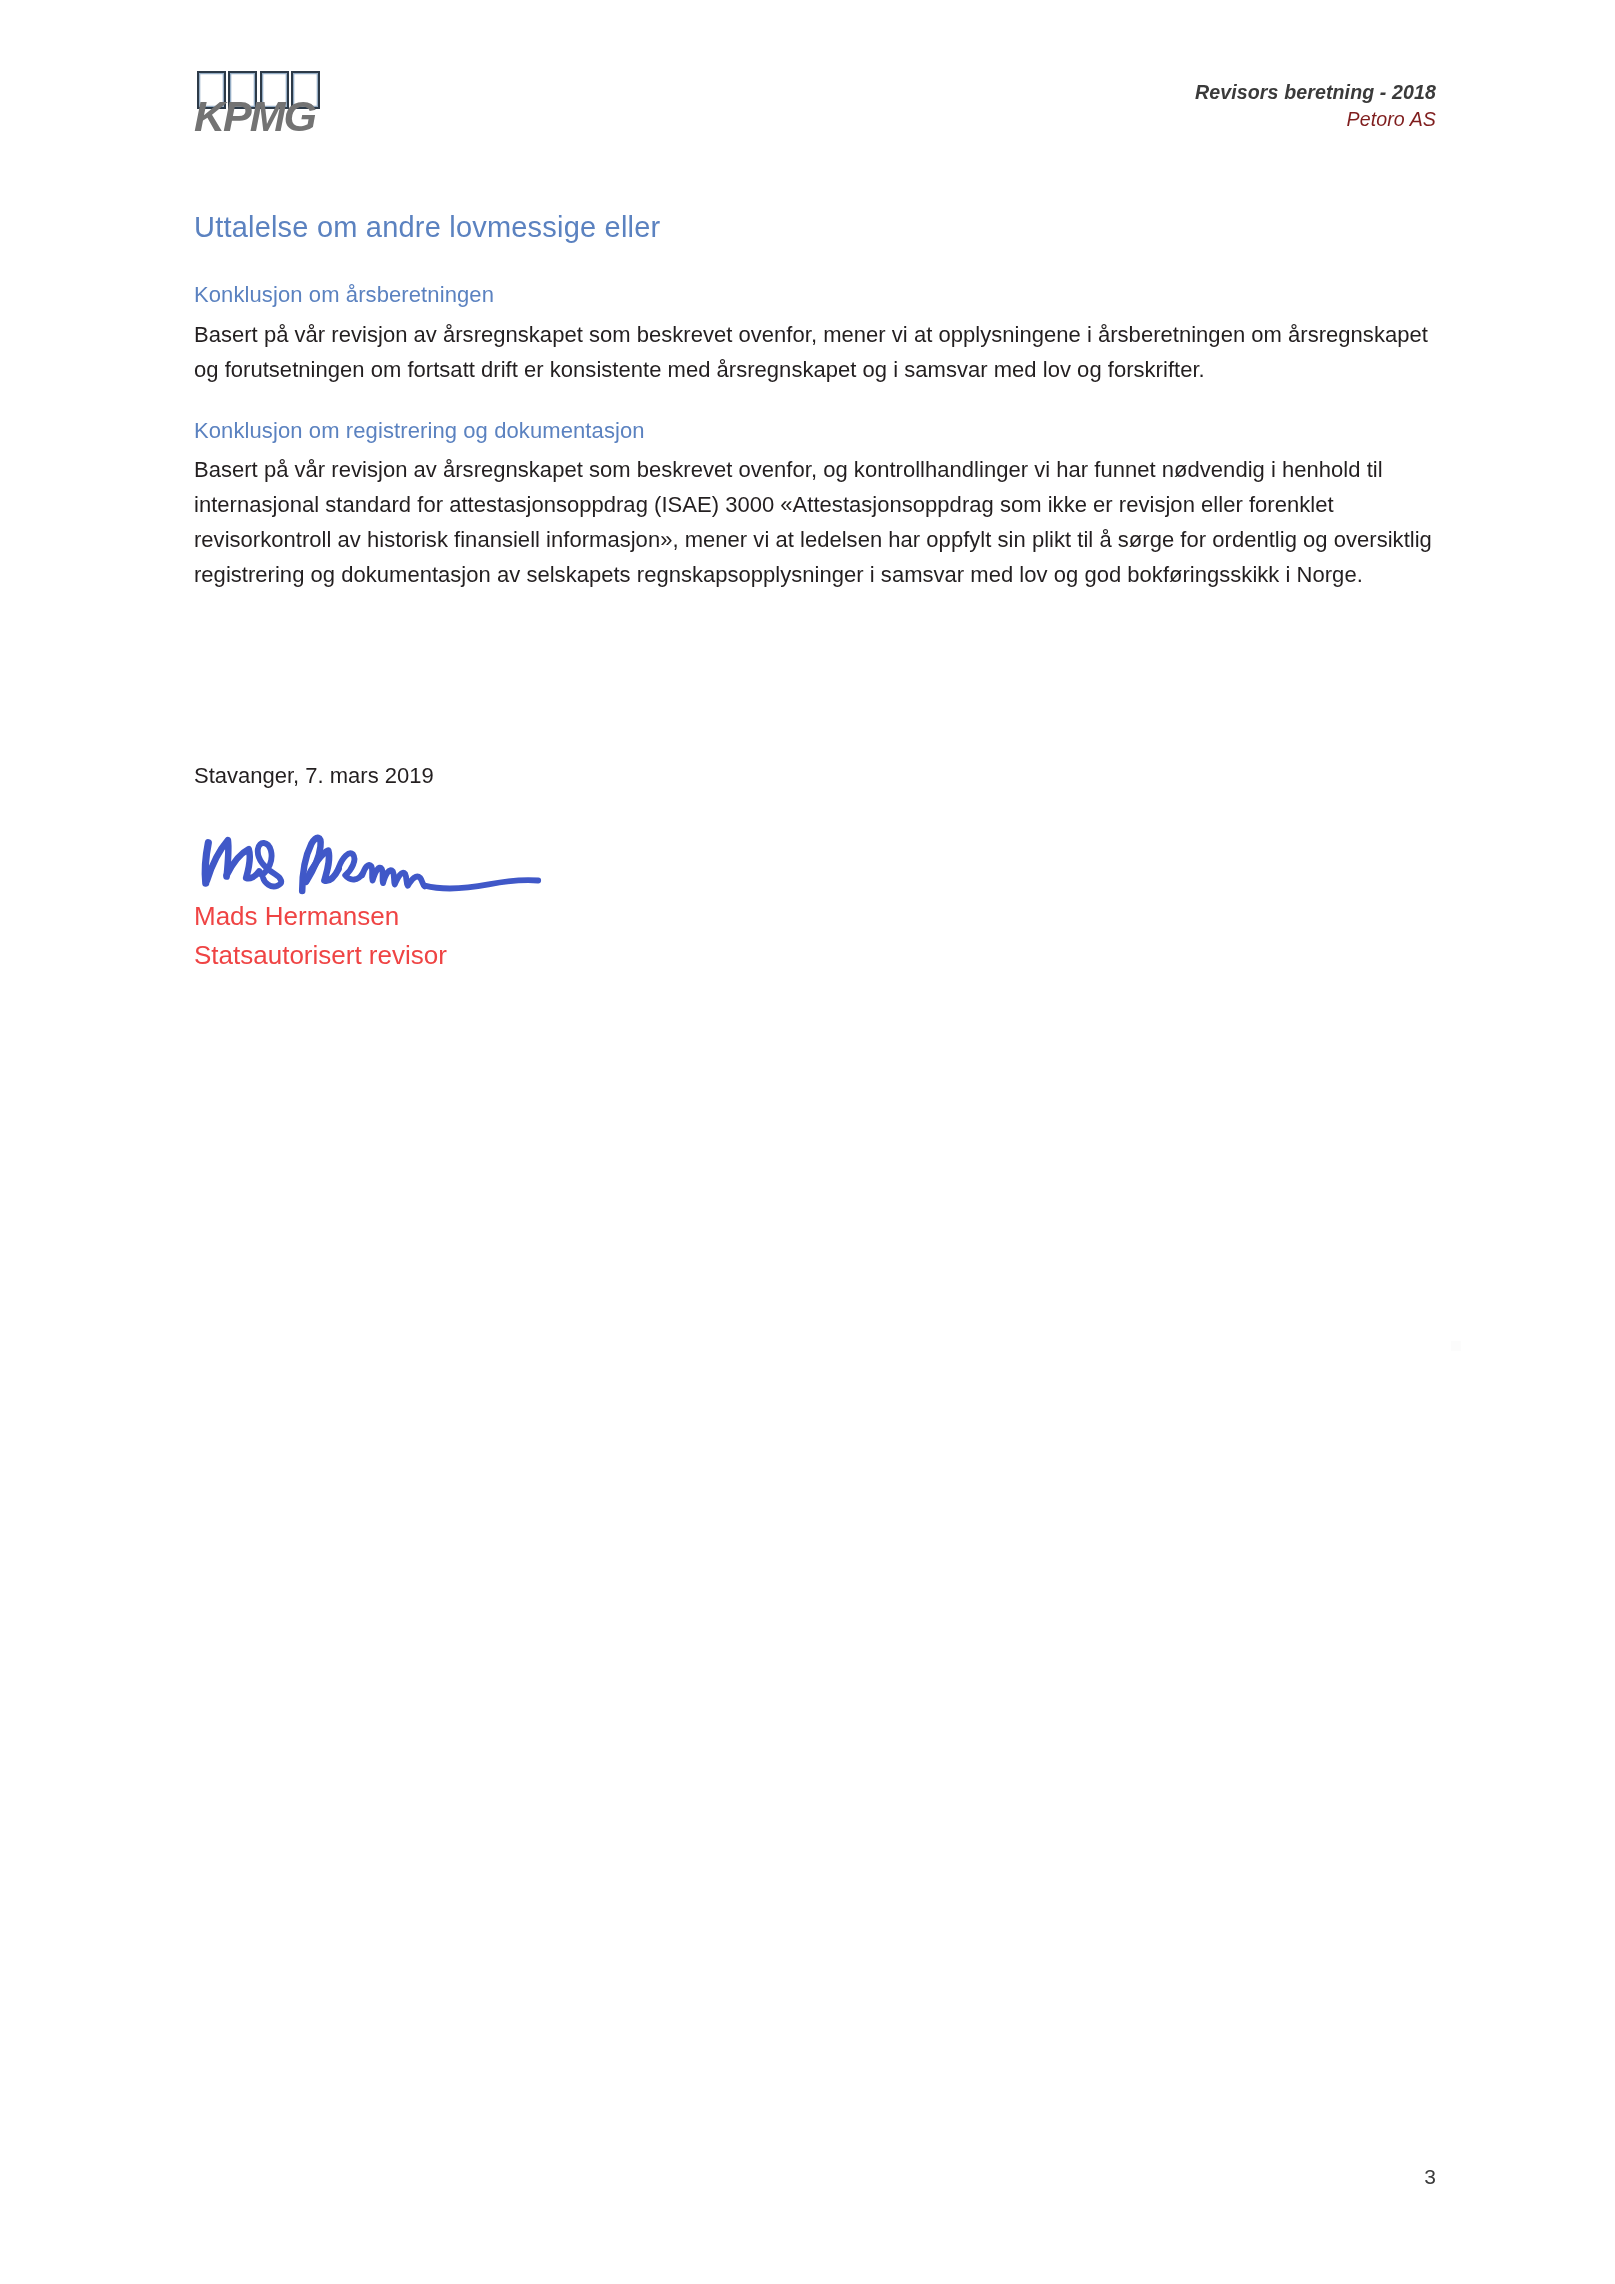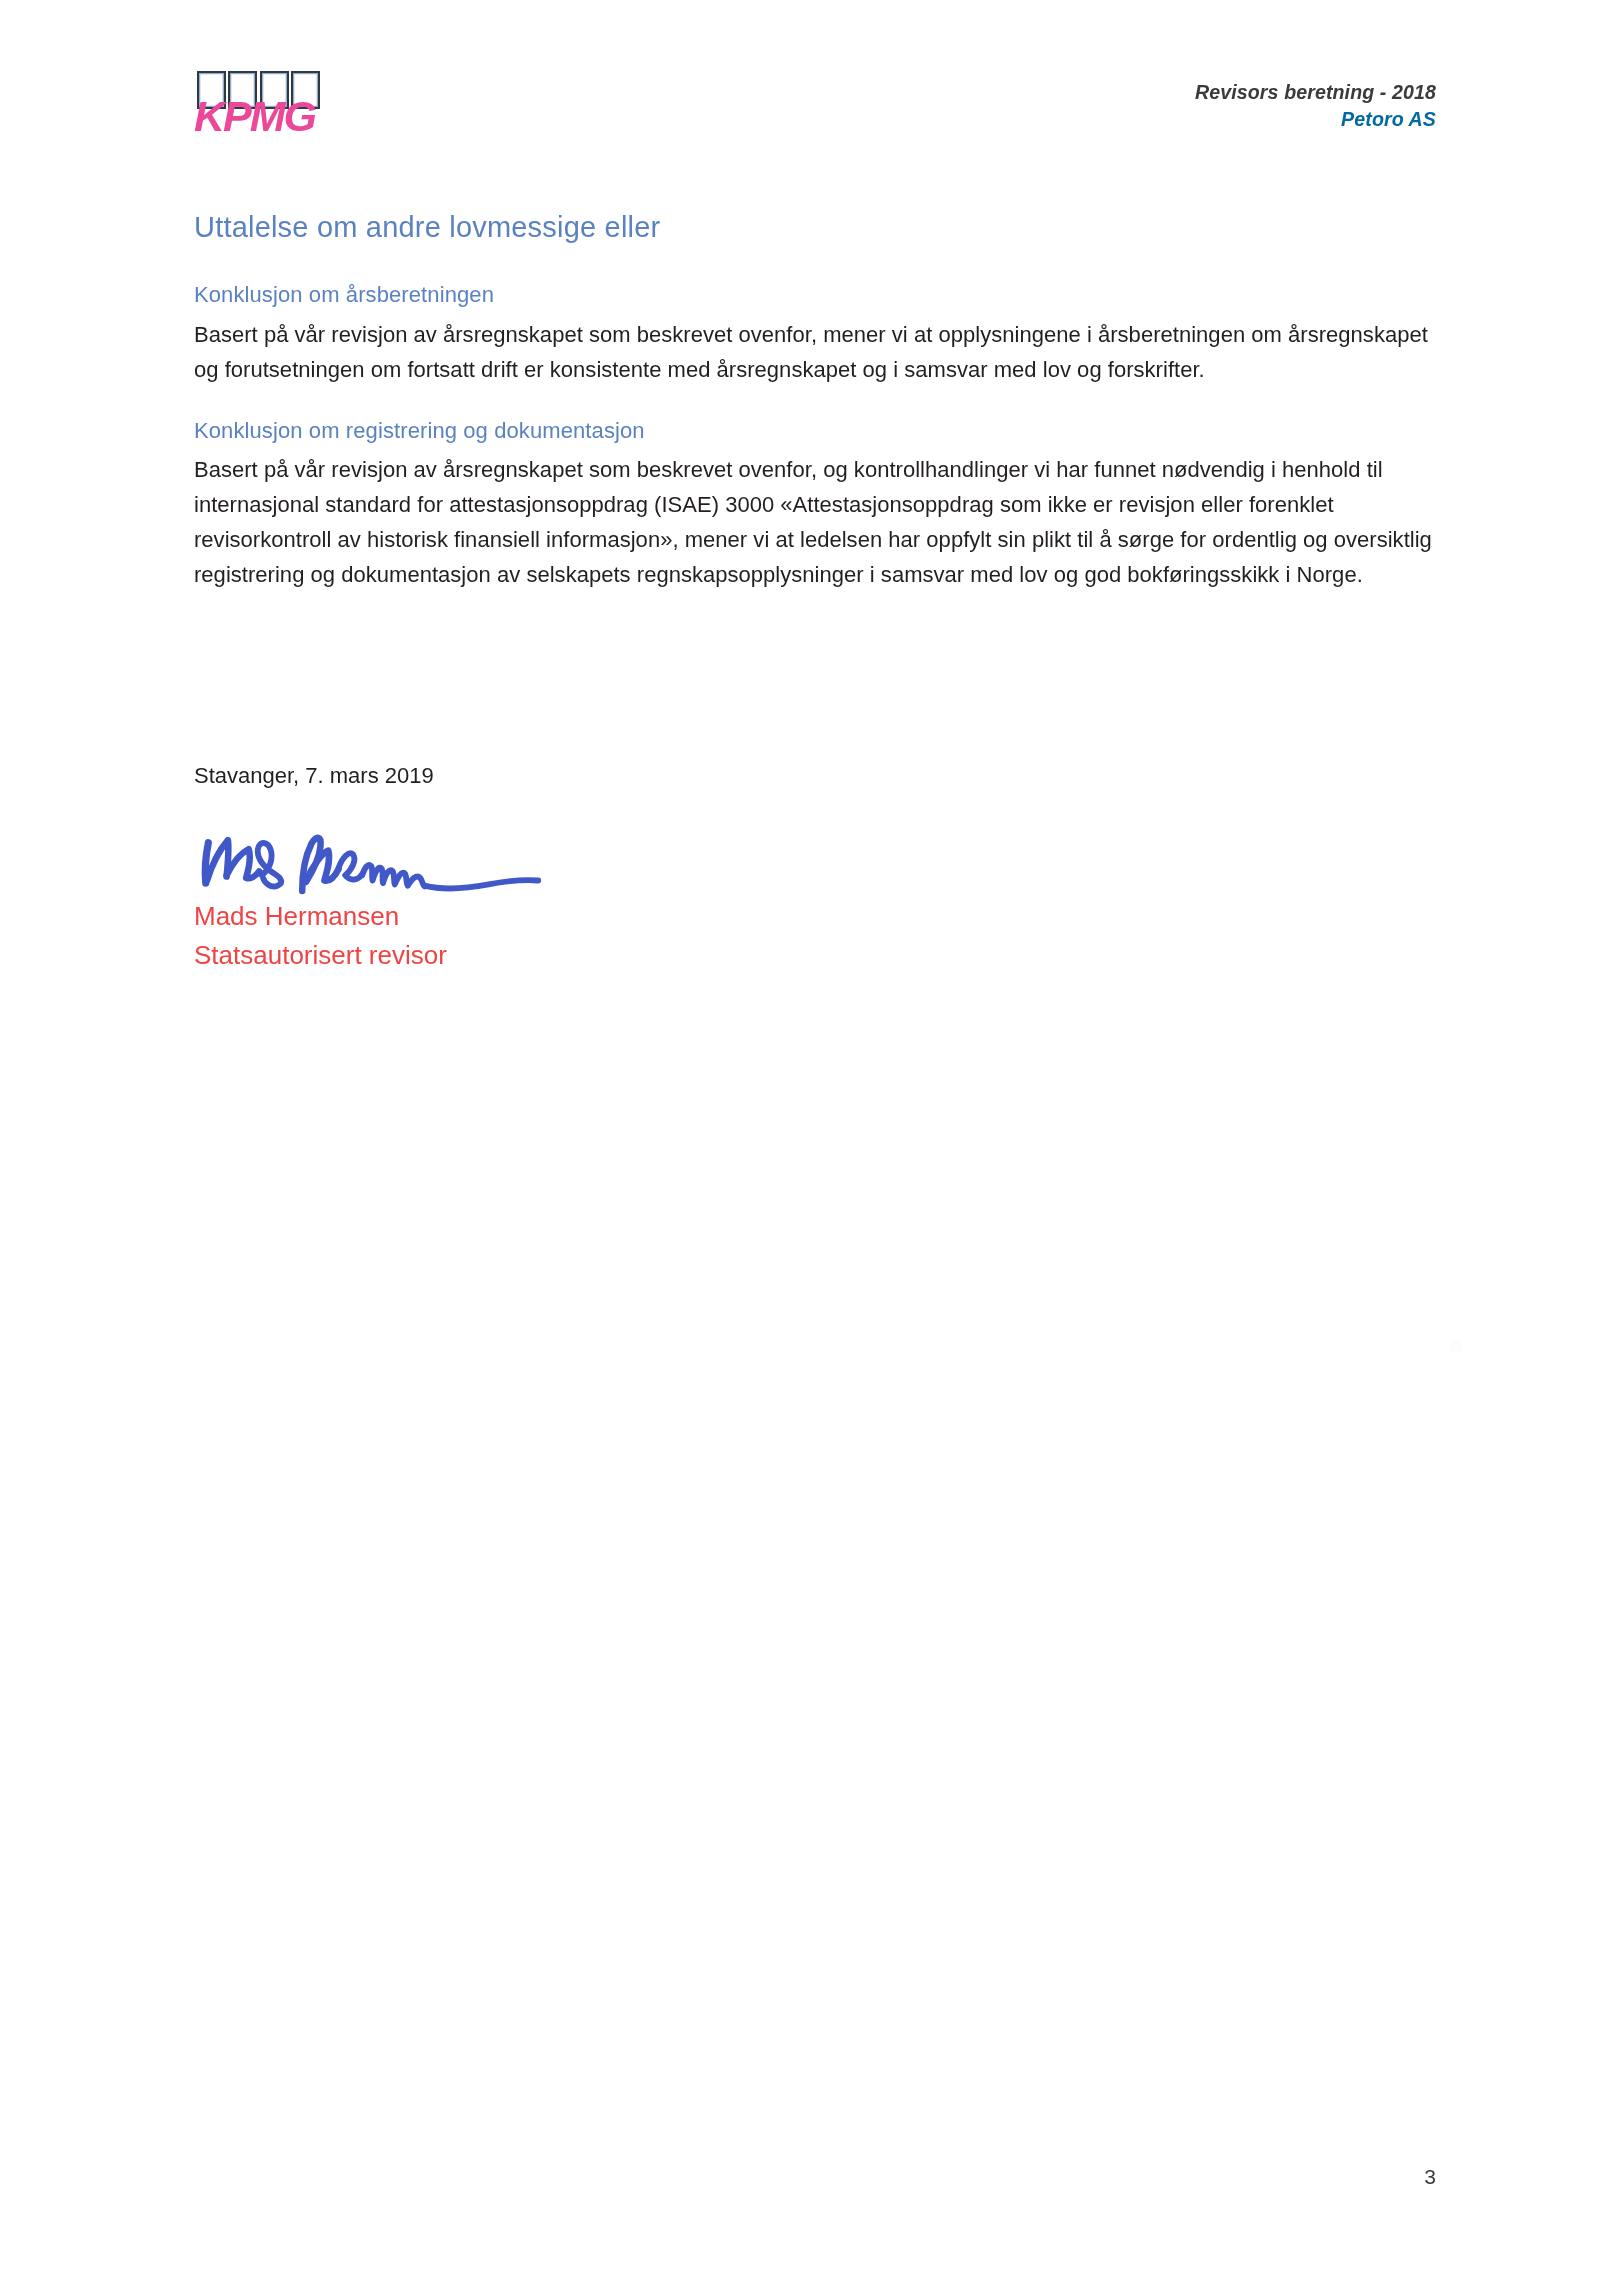--- a/index.html
+++ b/index.html
@@ -57,42 +57,41 @@
   }
   .kpmg-wordmark {
     position: absolute;
     top: 25px;
     left: 0px;
     font-family: "Liberation Sans", sans-serif;
     font-style: italic;
     font-weight: bold;
     font-size: 43px;
     letter-spacing: -2px;
-    color: #ec4899;
+    color: #737373;
     line-height: 1;
   }
 
   .header-meta {
     text-align: right;
     padding-top: 9px;
     line-height: 1.38;
   }
   .header-title {
     font-size: 19.6px;
     font-weight: bold;
     font-style: italic;
     color: #3b3b3b;
     letter-spacing: 0.1px;
   }
   .header-subtitle {
     font-size: 19.6px;
     font-style: italic;
-    color: #0369a1;
+    color: #7f1d1d;
     letter-spacing: 0.1px;
-    font-weight: bold;
   }
 
   
   .content {
     position: absolute;
     top: 210px;
     left: 194px;
     width: 1246px;
   }
 

